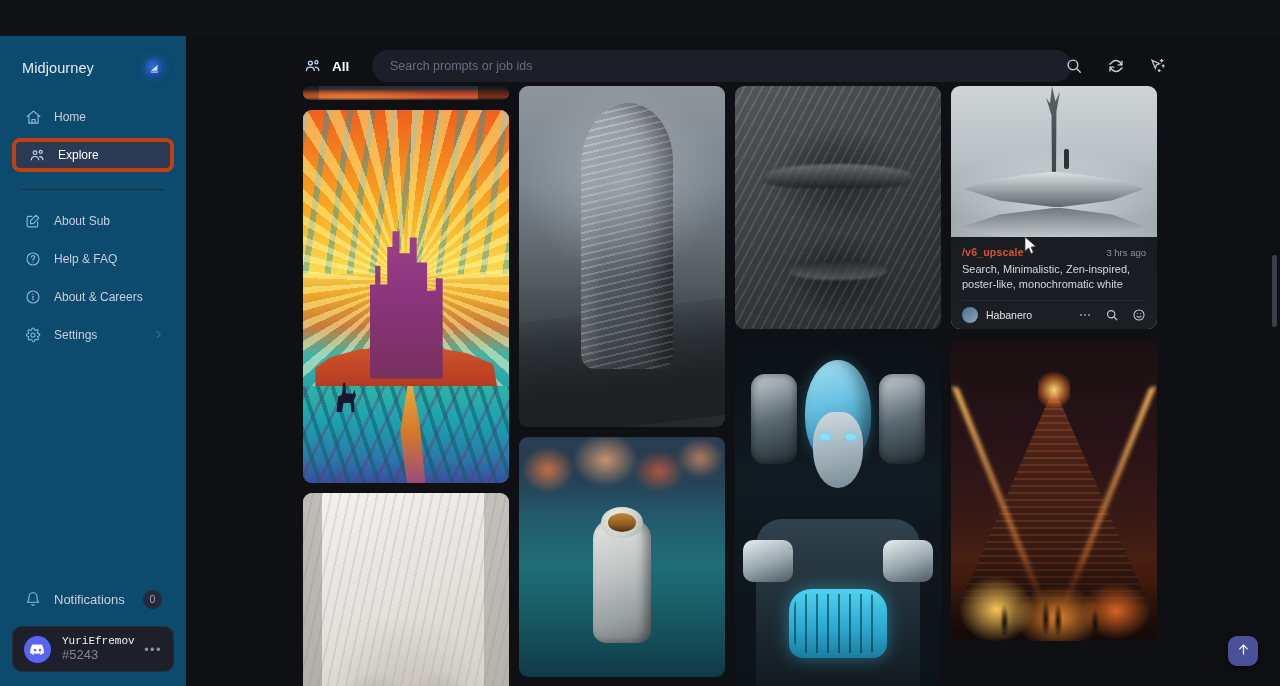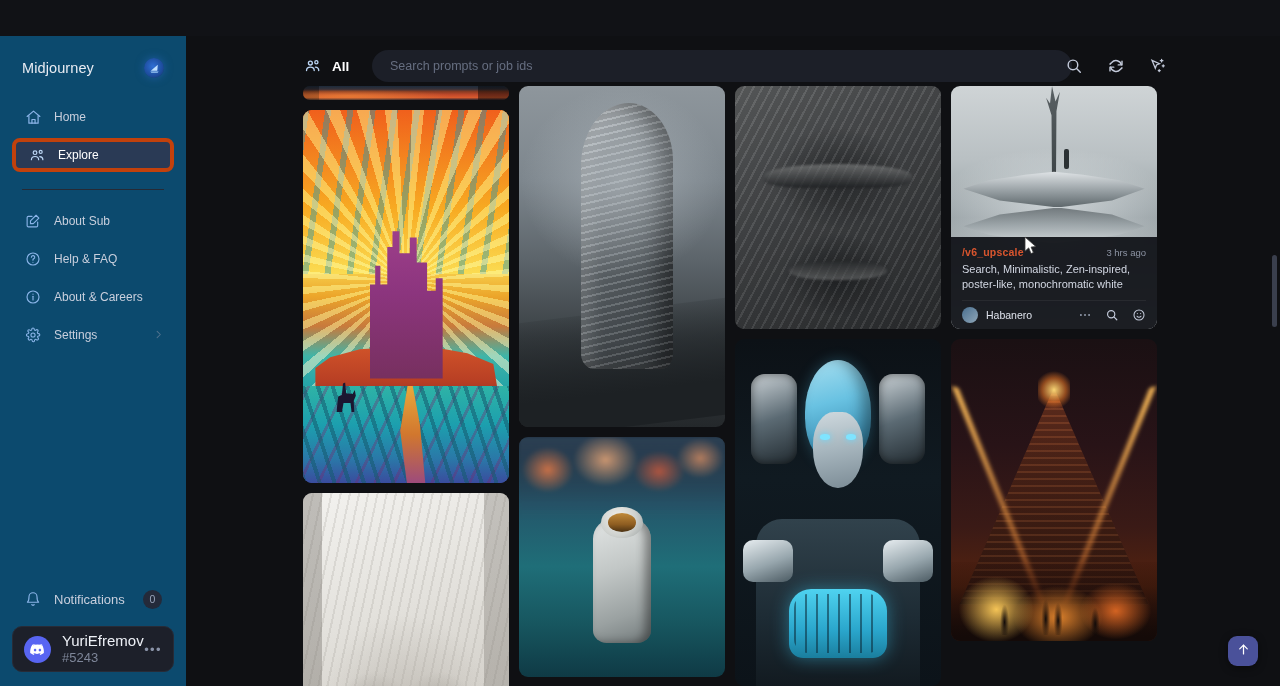--- a/index.html
+++ b/index.html
@@ -74,21 +74,21 @@
     background: #1d202a; border: 1px solid #272b37;
     display: flex; align-items: center; gap: 11px; padding: 0 11px;
     cursor: pointer; position: relative;
   }
   .avatar {
     width: 27px; height: 27px; border-radius: 50%;
     background: #5865f2; display: flex; align-items: center; justify-content: center;
     flex: 0 0 27px;
   }
   .user-meta { display: flex; flex-direction: column; gap: 1px; line-height: 1.12; }
-  .user-name { color: #eef1f7; font-size: 15px; }
+  .user-name { color: #eef1f7; font-size: 11px; font-family: Liberation Mono, monospace; }
   .user-tag  { color: #7e8699; font-size: 13px; }
   .user-dots { position: absolute; right: 11px; top: 50%; transform: translateY(-50%); color: #8a93a8; font-size: 13px; letter-spacing: 1.4px; }
 
   
   .topbar {
     position: absolute; top: 36px; left: 186px; width: 1094px; height: 60px;
     display: flex; align-items: center; padding-left: 118px; padding-right: 92px;
   }
   .filter-pill {
     position: absolute; left: 118px; top: 50%; transform: translateY(-50%);

